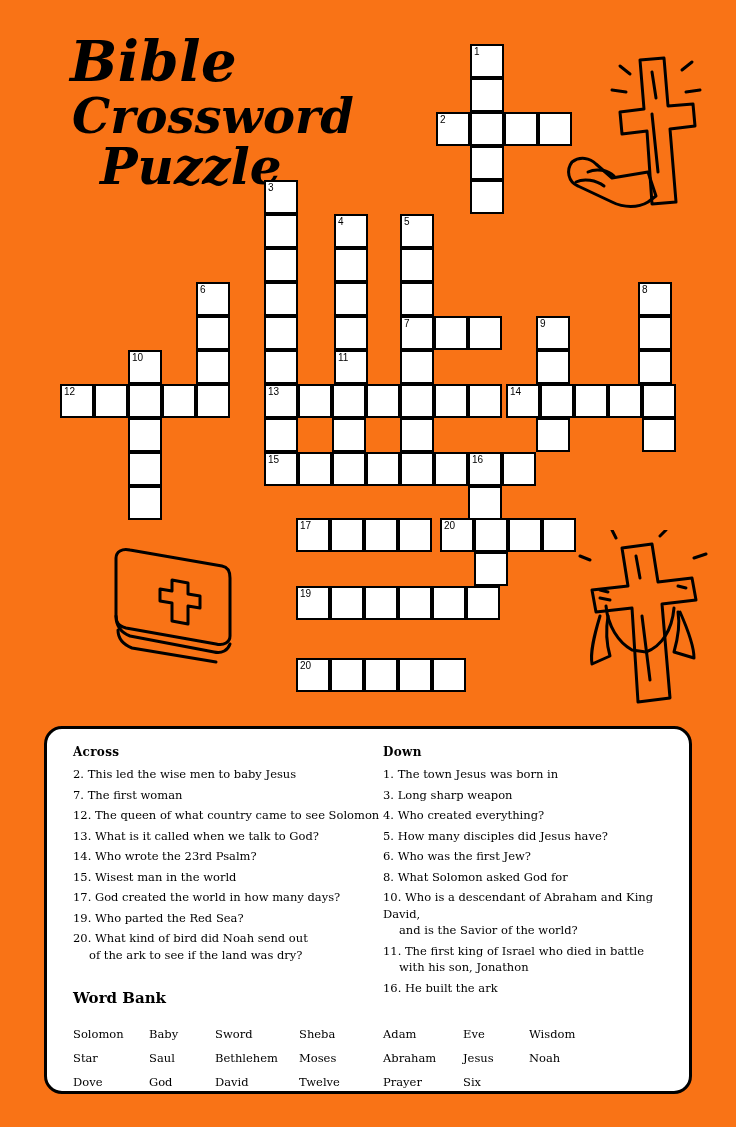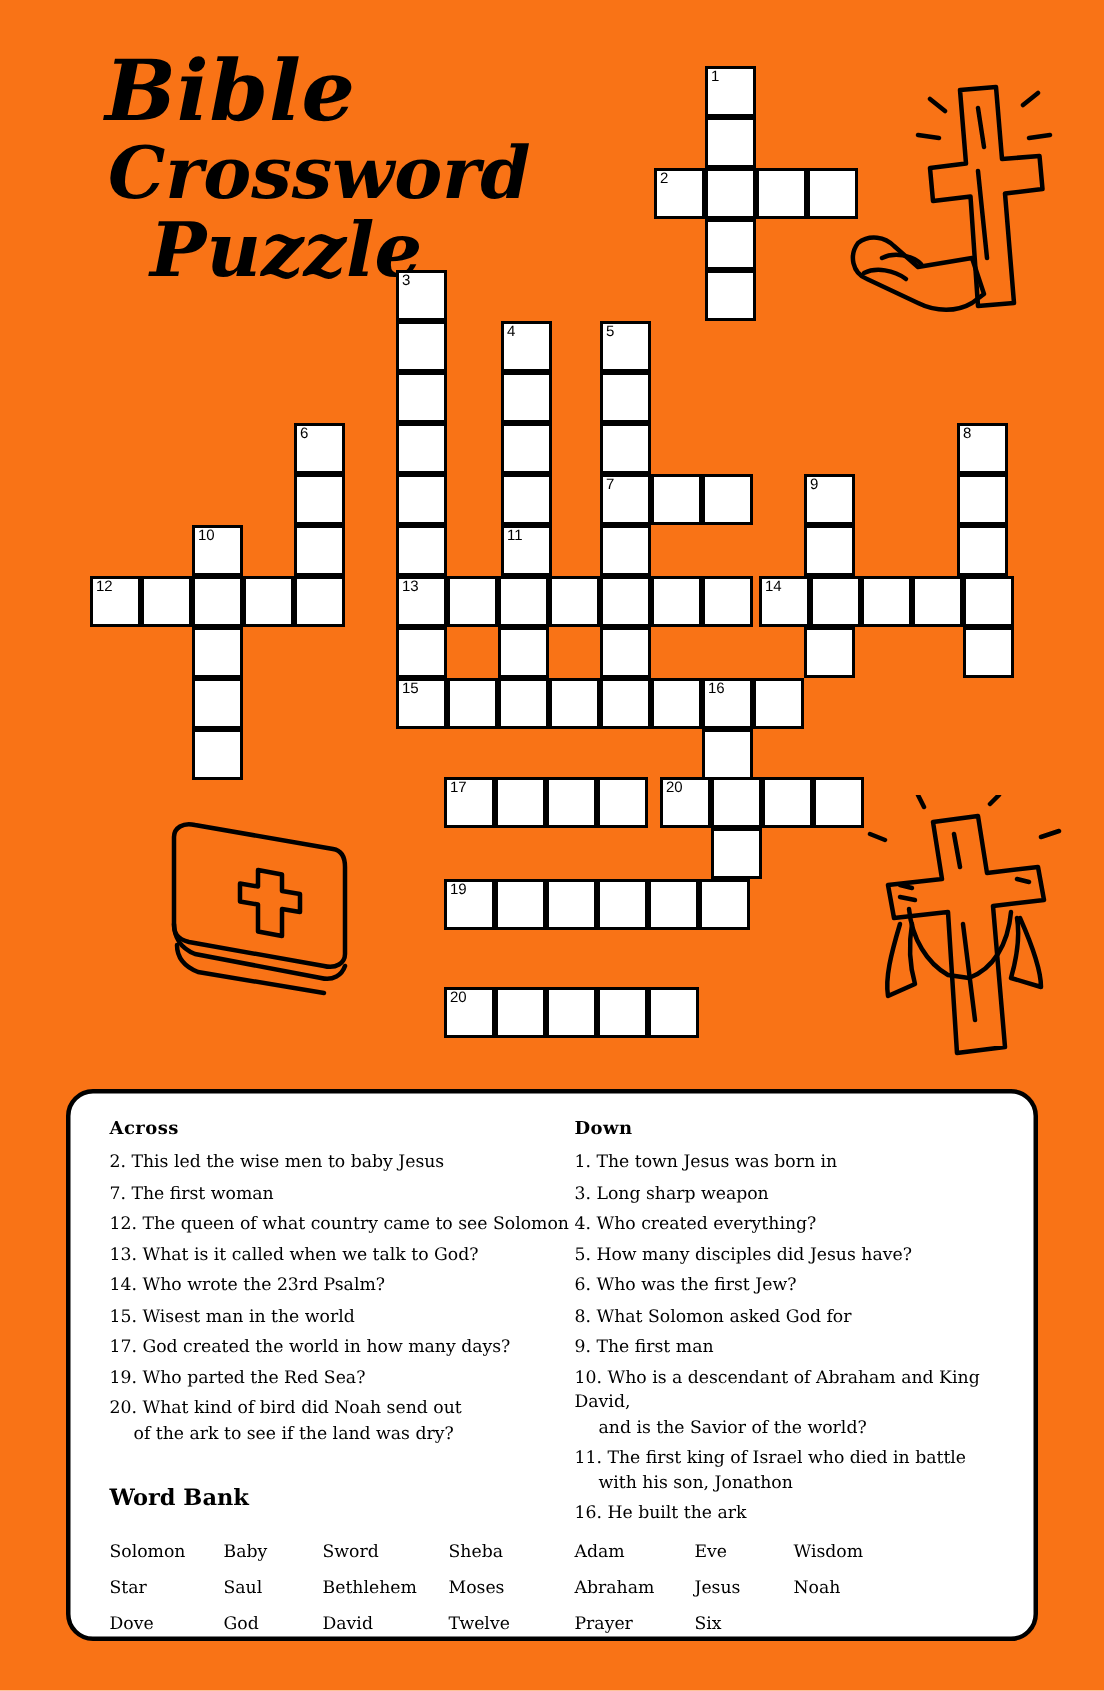--- a/index.html
+++ b/index.html
@@ -327,21 +327,20 @@
 
     <div class="col" id="down-col">
       <div class="sec-head">Down</div>
       <ul class="clues" id="down-list">
           <li>1. The town Jesus was born in</li>
           <li>3. Long sharp weapon</li>
           <li>4. Who created everything?</li>
           <li>5. How many disciples did Jesus have?</li>
           <li>6. Who was the first Jew?</li>
           <li>8. What Solomon asked God for</li>
-          <li>9. The first man</li>
           <li>10. Who is a descendant of Abraham and King David,<span class="cont">and is the Savior of the world?</span></li>
           <li>11. The first king of Israel who died in battle<span class="cont">with his son, Jonathon</span></li>
           <li>16. He built the ark</li>
         </ul>
     </div>
 
     <div id="word-bank">
       <div id="wb-head">Word Bank</div>
       <div id="wb-grid">
           <span>Solomon</span>

